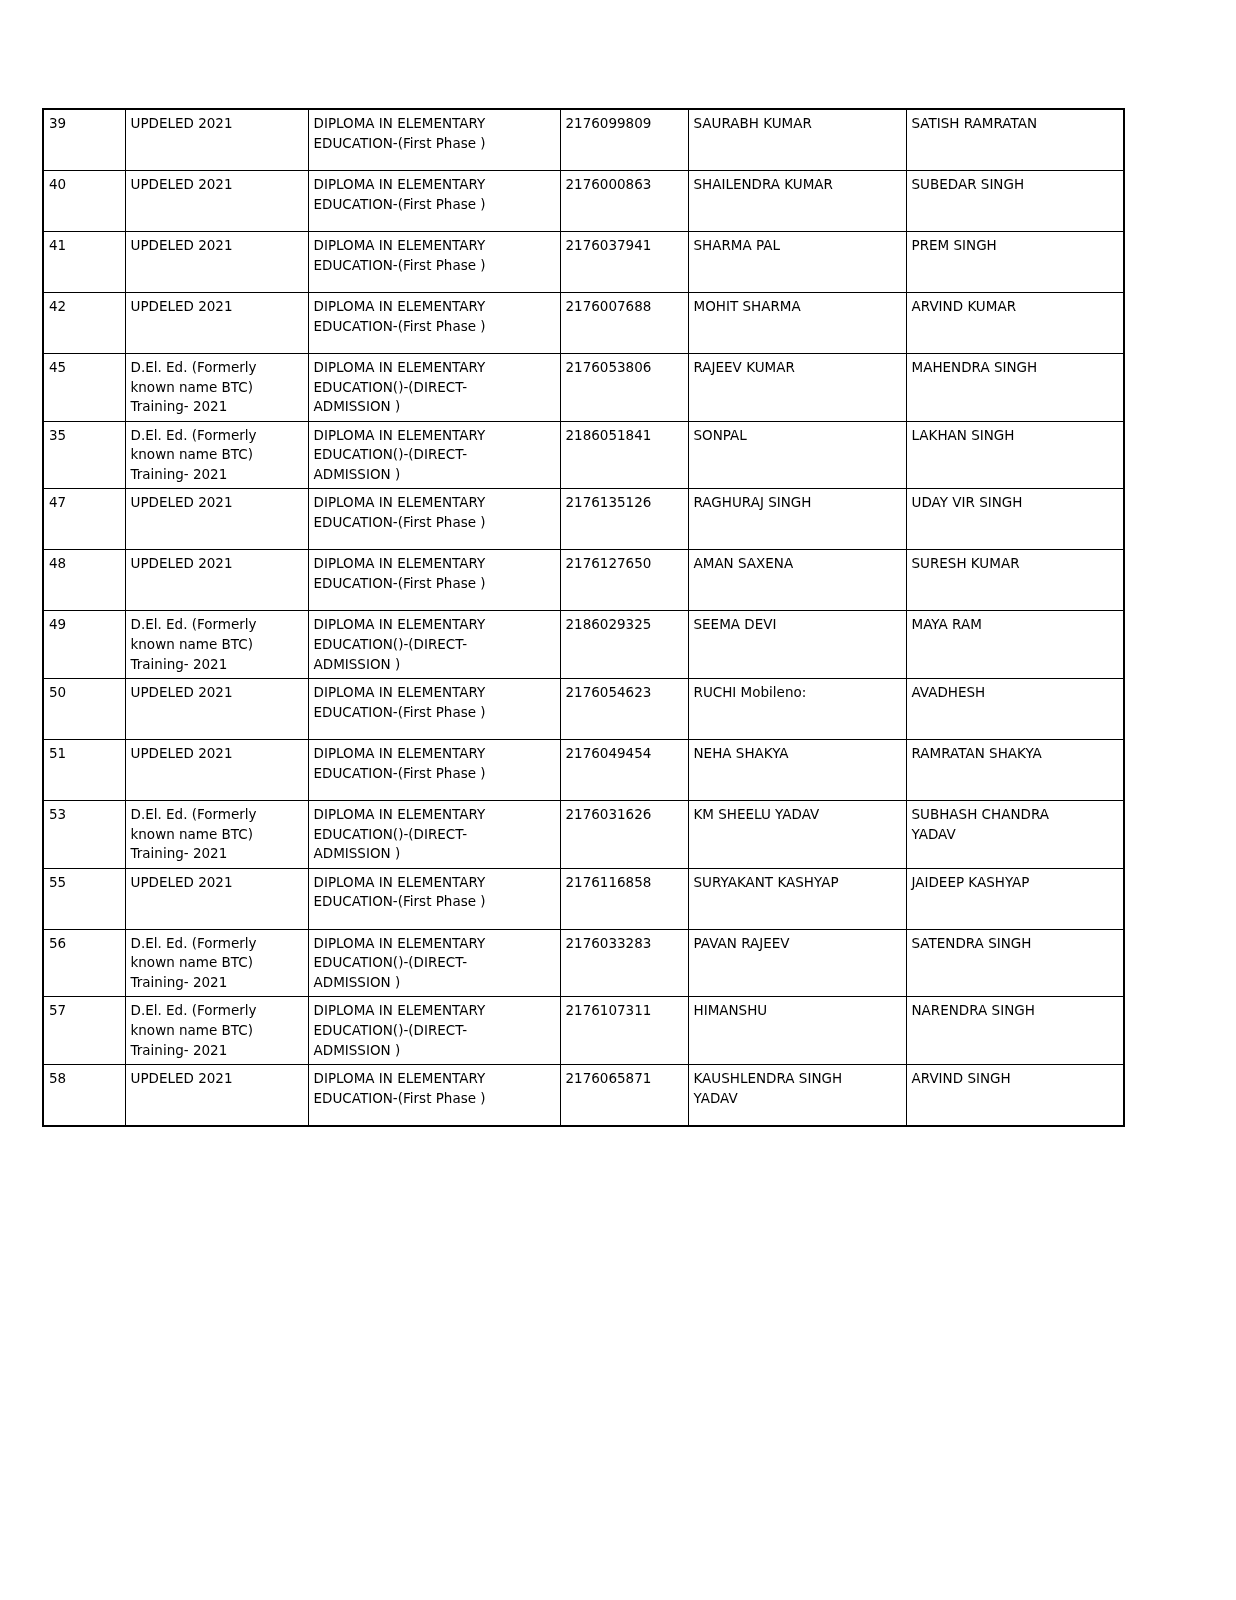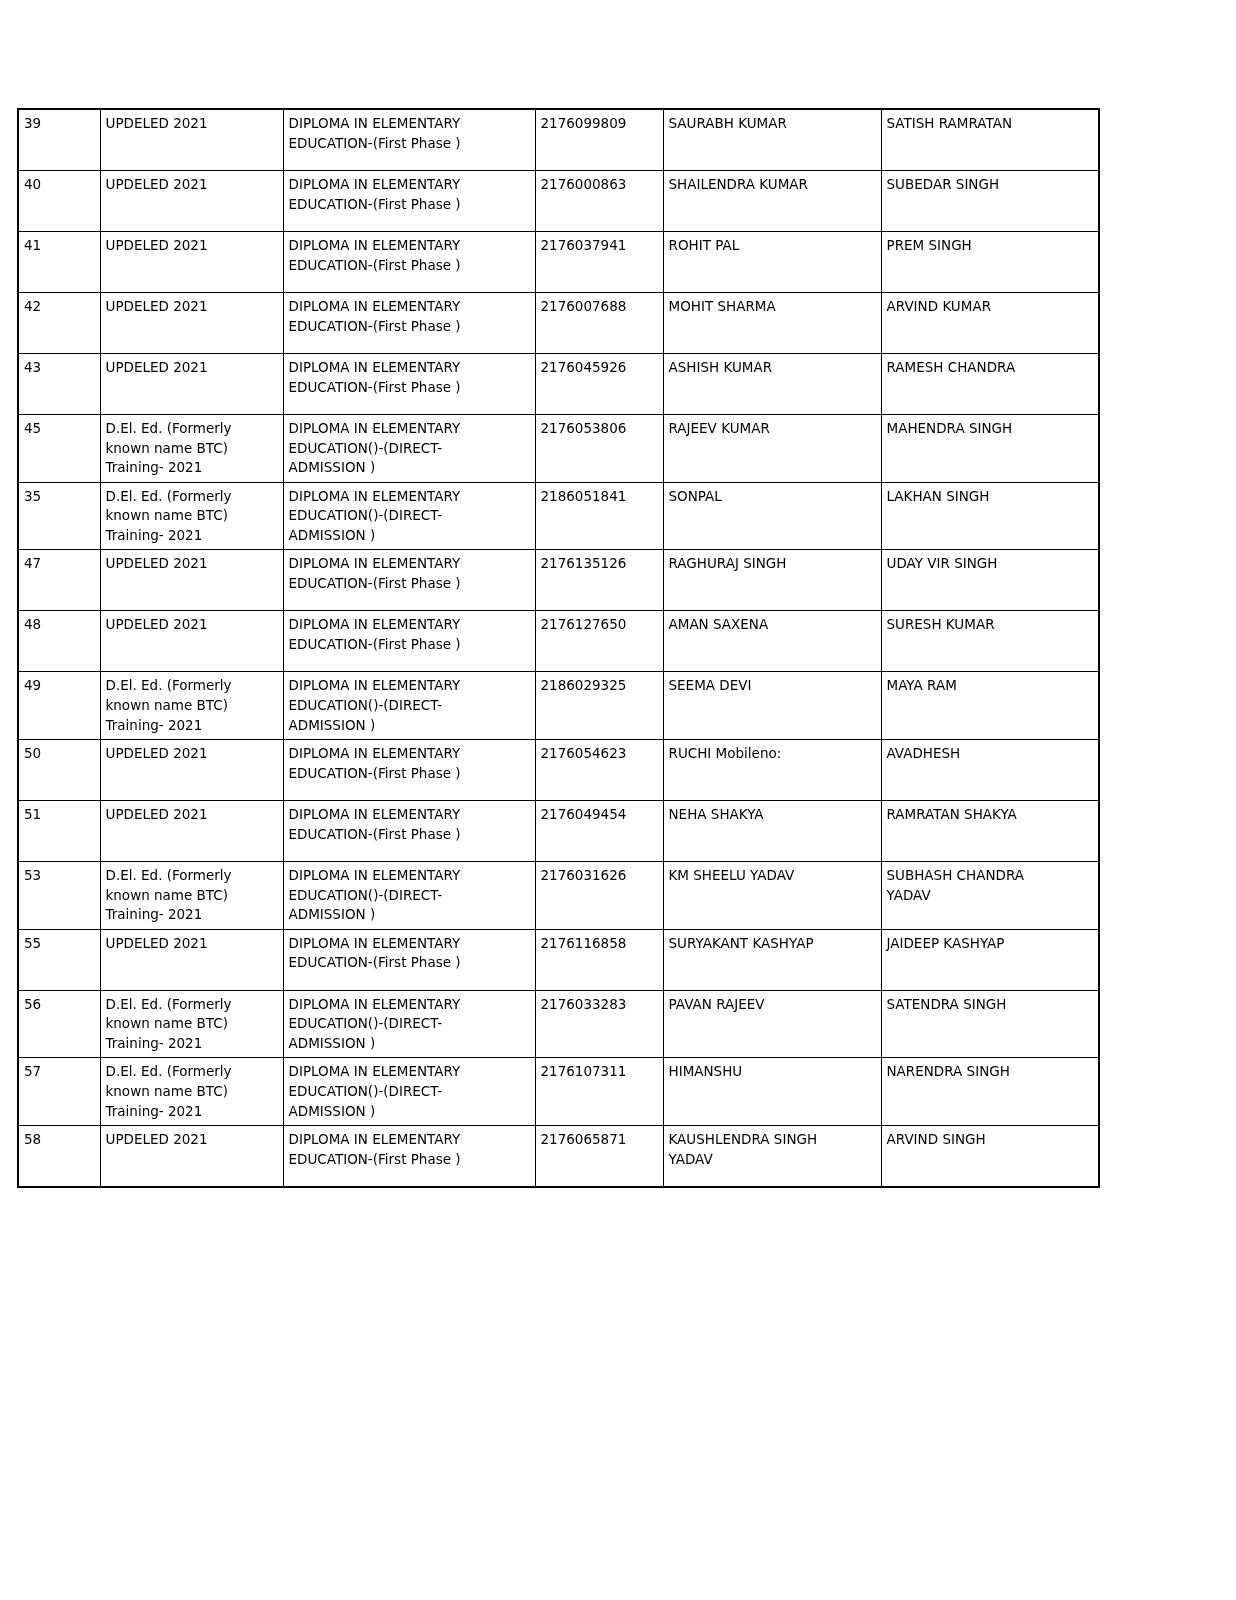--- a/index.html
+++ b/index.html
@@ -11,21 +11,21 @@
     width: 1236px;
     height: 1600px;
     font-family: "DejaVu Sans", sans-serif;
     color: #000000;
   }
   .page {
     position: relative;
     width: 1236px;
     height: 1340px;
     box-sizing: border-box;
-    padding: 108px 122px 0 17px;
+    padding: 108px 122px 0 42px;
   }
   table.records {
     border-collapse: collapse;
     table-layout: fixed;
     width: 1081px;
     border: 2px solid #000;
   }
   table.records td {
     border: 1px solid #000;
     vertical-align: top;
@@ -112,21 +112,21 @@
             <span class="cell-text">UPDELED 2021</span>
           </td>
           <td>
             <span class="cell-text">DIPLOMA IN ELEMENTARY
 EDUCATION-(First Phase )</span>
           </td>
           <td>
             <span class="cell-text">2176037941</span>
           </td>
           <td>
-            <span class="cell-text">ROHIT PAL</span>
+            <span class="cell-text">SHARMA PAL</span>
           </td>
           <td>
             <span class="cell-text">PREM SINGH</span>
           </td>
         </tr>
         <tr class="tall">
           <td>
             <span class="cell-text">42</span>
           </td>
           <td>
@@ -137,41 +137,20 @@
 EDUCATION-(First Phase )</span>
           </td>
           <td>
             <span class="cell-text">2176007688</span>
           </td>
           <td>
             <span class="cell-text">MOHIT SHARMA</span>
           </td>
           <td>
             <span class="cell-text">ARVIND KUMAR</span>
-          </td>
-        </tr>
-        <tr class="tall">
-          <td>
-            <span class="cell-text">43</span>
-          </td>
-          <td>
-            <span class="cell-text">UPDELED 2021</span>
-          </td>
-          <td>
-            <span class="cell-text">DIPLOMA IN ELEMENTARY
-EDUCATION-(First Phase )</span>
-          </td>
-          <td>
-            <span class="cell-text">2176045926</span>
-          </td>
-          <td>
-            <span class="cell-text">ASHISH KUMAR</span>
-          </td>
-          <td>
-            <span class="cell-text">RAMESH CHANDRA</span>
           </td>
         </tr>
         <tr class="compact">
           <td>
             <span class="cell-text">45</span>
           </td>
           <td>
             <span class="cell-text">D.El. Ed. (Formerly
 known name BTC)
 Training- 2021</span>

